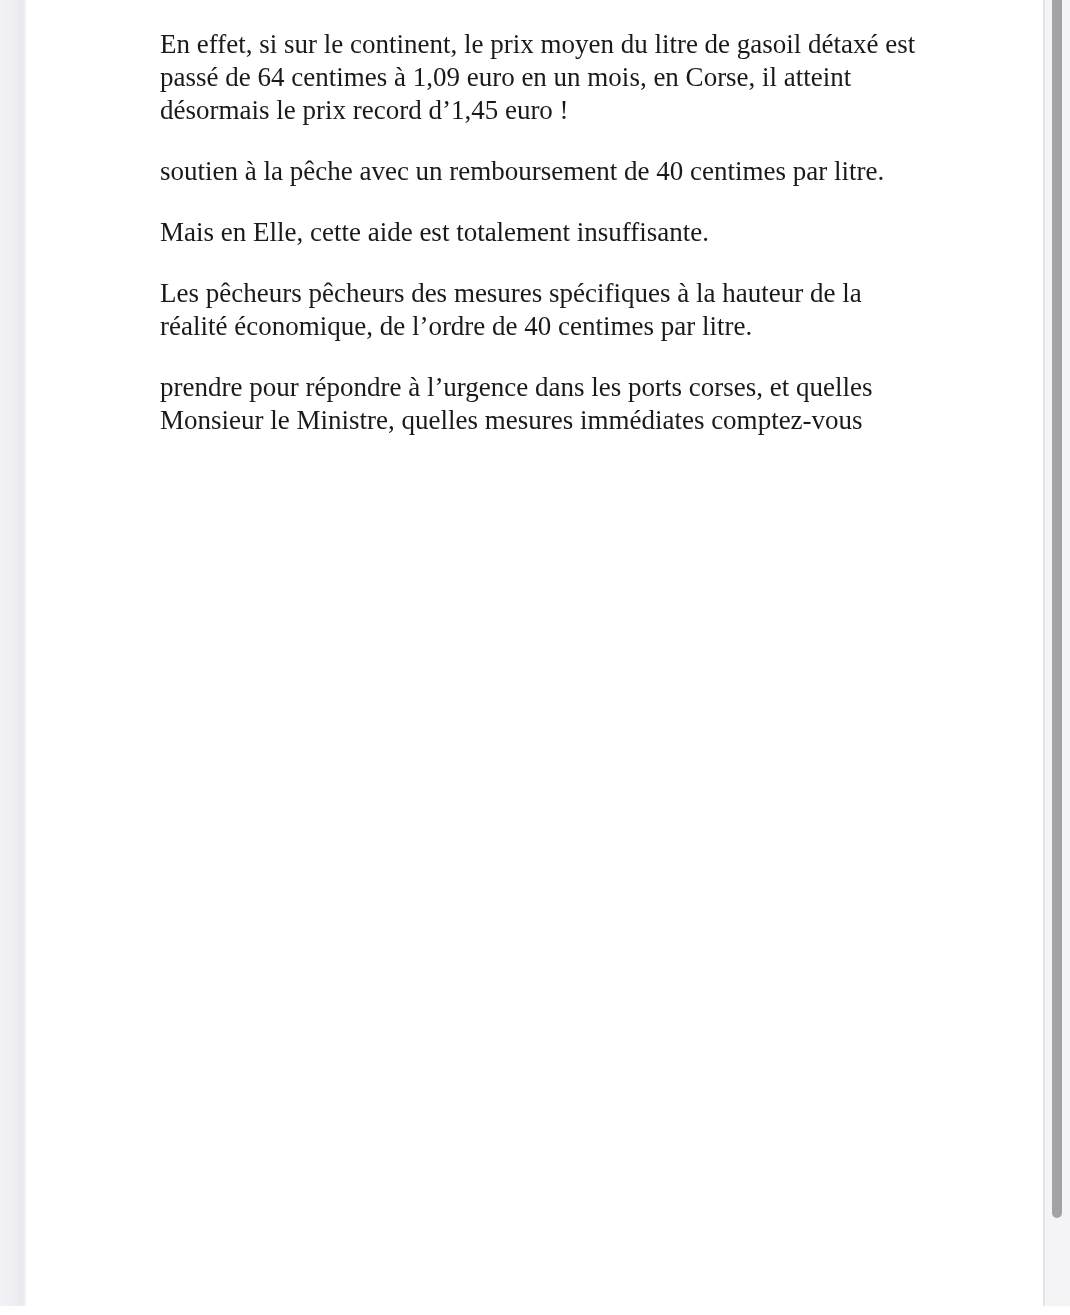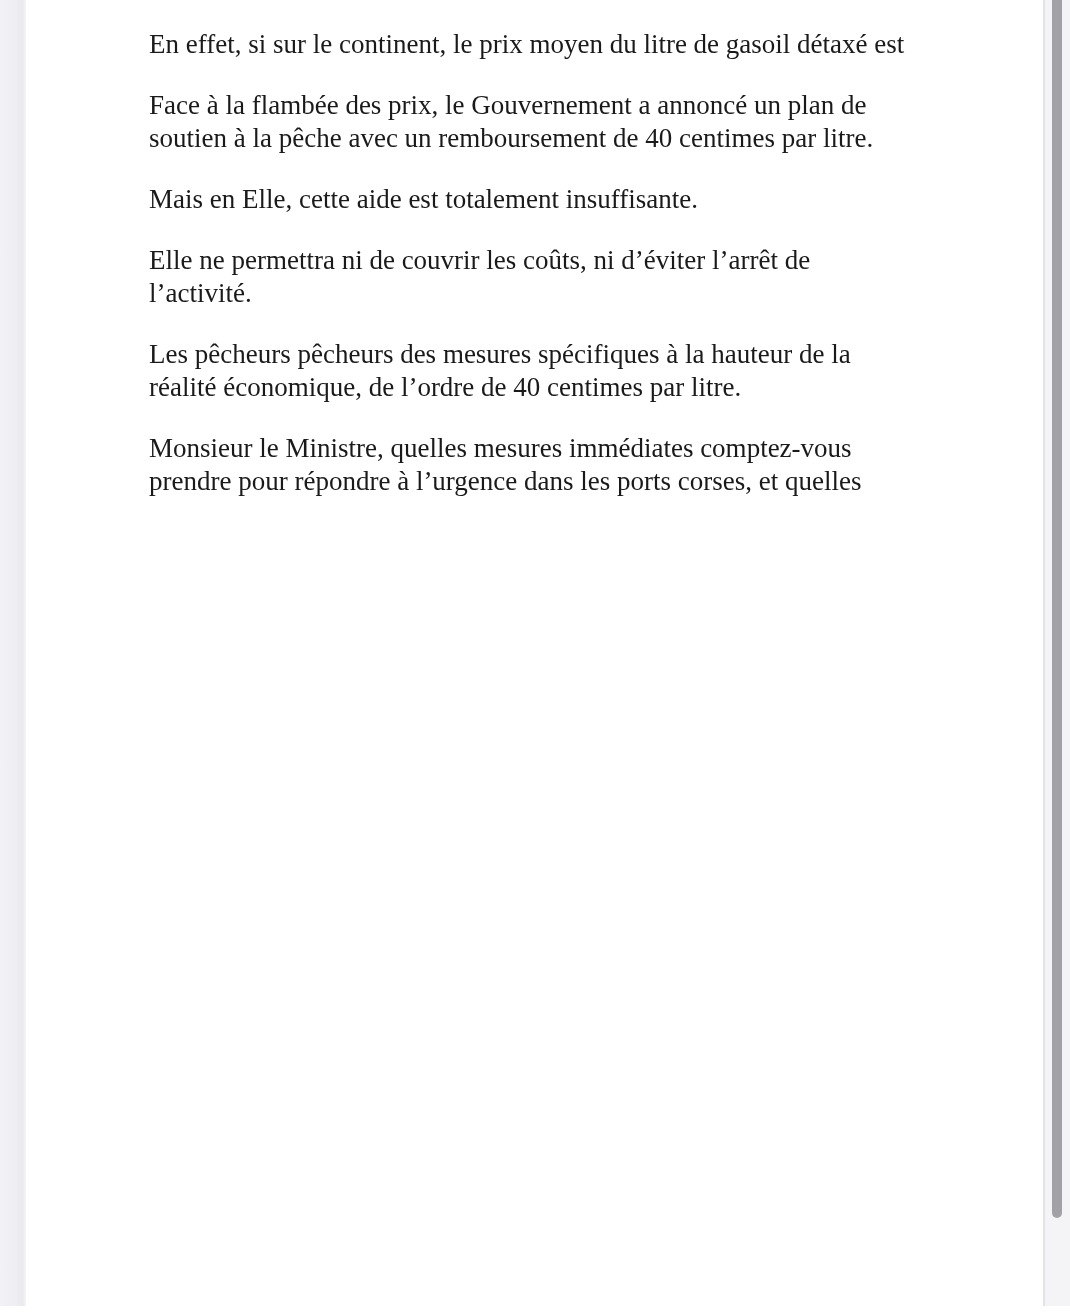--- a/index.html
+++ b/index.html
@@ -22,21 +22,21 @@
       #f2f2f6 0%, #efeff3 55%, #e9e9ee 88%, #f6f6f9 100%);
   }
 
   
   .content {
     position: absolute;
     left: 148px;
     top: 28px;
     width: 790px;
   }
-  .para { margin: 0 0 28px 1px; }
+  .para { margin: 0 0 28px 12px; }
   .line {
     white-space: nowrap;
     font-size: 27px;
     line-height: 33px;
     color: #1a1a1a;
     letter-spacing: 0;
   }
 
   
   .scroll-sep {
@@ -69,44 +69,41 @@
 </style>
 </head>
 <body>
 
 <div class="page-edge-left"></div>
 
 <div class="content">
 
   <div class="para">
     <div class="line">En effet, si sur le continent, le prix moyen du litre de gasoil détaxé est</div>
+    <div class="line">passé de 64 centimes à 1,09 euro en un mois, en Corse, il atteint</div>
+    <div class="line">désormais le prix record d’1,45 euro !</div>
   </div>
 
   <div class="para">
-    <div class="line">Face à la flambée des prix, le Gouvernement a annoncé un plan de</div>
     <div class="line">soutien à la pêche avec un remboursement de 40 centimes par litre.</div>
   </div>
 
   <div class="para">
     <div class="line">Mais en Elle, cette aide est totalement insuffisante.</div>
   </div>
 
-  <div class="para">
-    <div class="line">Elle ne permettra ni de couvrir les coûts, ni d’éviter l’arrêt de</div>
-    <div class="line">l’activité.</div>
-  </div>
 
   <div class="para">
     <div class="line">Les pêcheurs pêcheurs des mesures spécifiques à la hauteur de la</div>
     <div class="line">réalité économique, de l’ordre de 40 centimes par litre.</div>
   </div>
 
   <div class="para">
+    <div class="line">prendre pour répondre à l’urgence dans les ports corses, et quelles</div>
     <div class="line">Monsieur le Ministre, quelles mesures immédiates comptez-vous</div>
-    <div class="line">prendre pour répondre à l’urgence dans les ports corses, et quelles</div>
   </div>
 
 
 </div>
 
 <div class="scroll-sep"></div>
 <div class="scroll-track">
   <div class="scroll-thumb"></div>
 </div>
 <div class="bottom-bar"></div>

